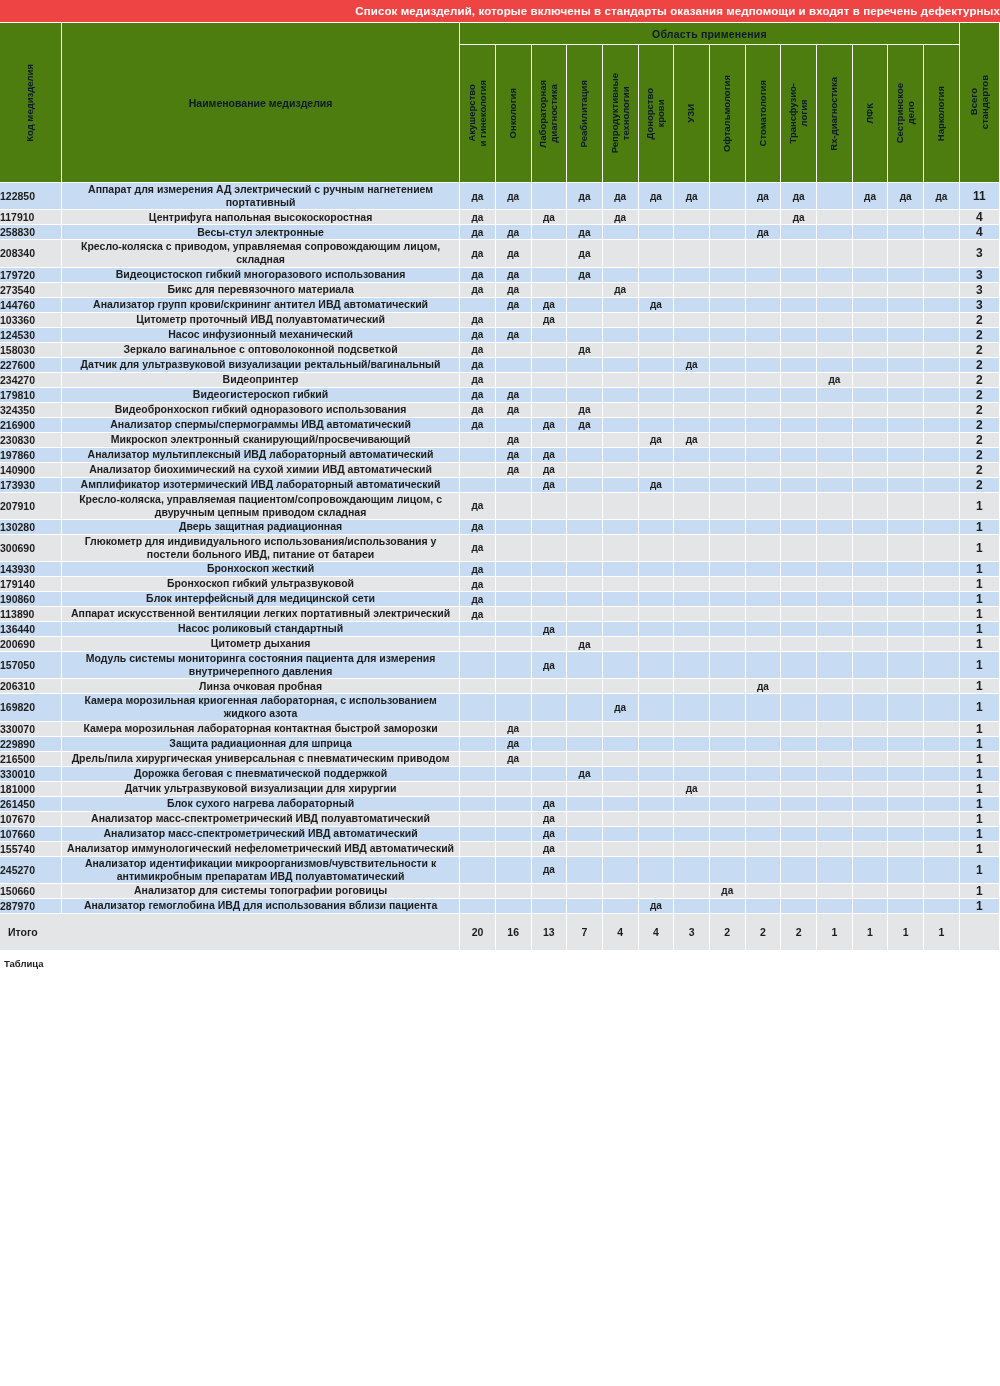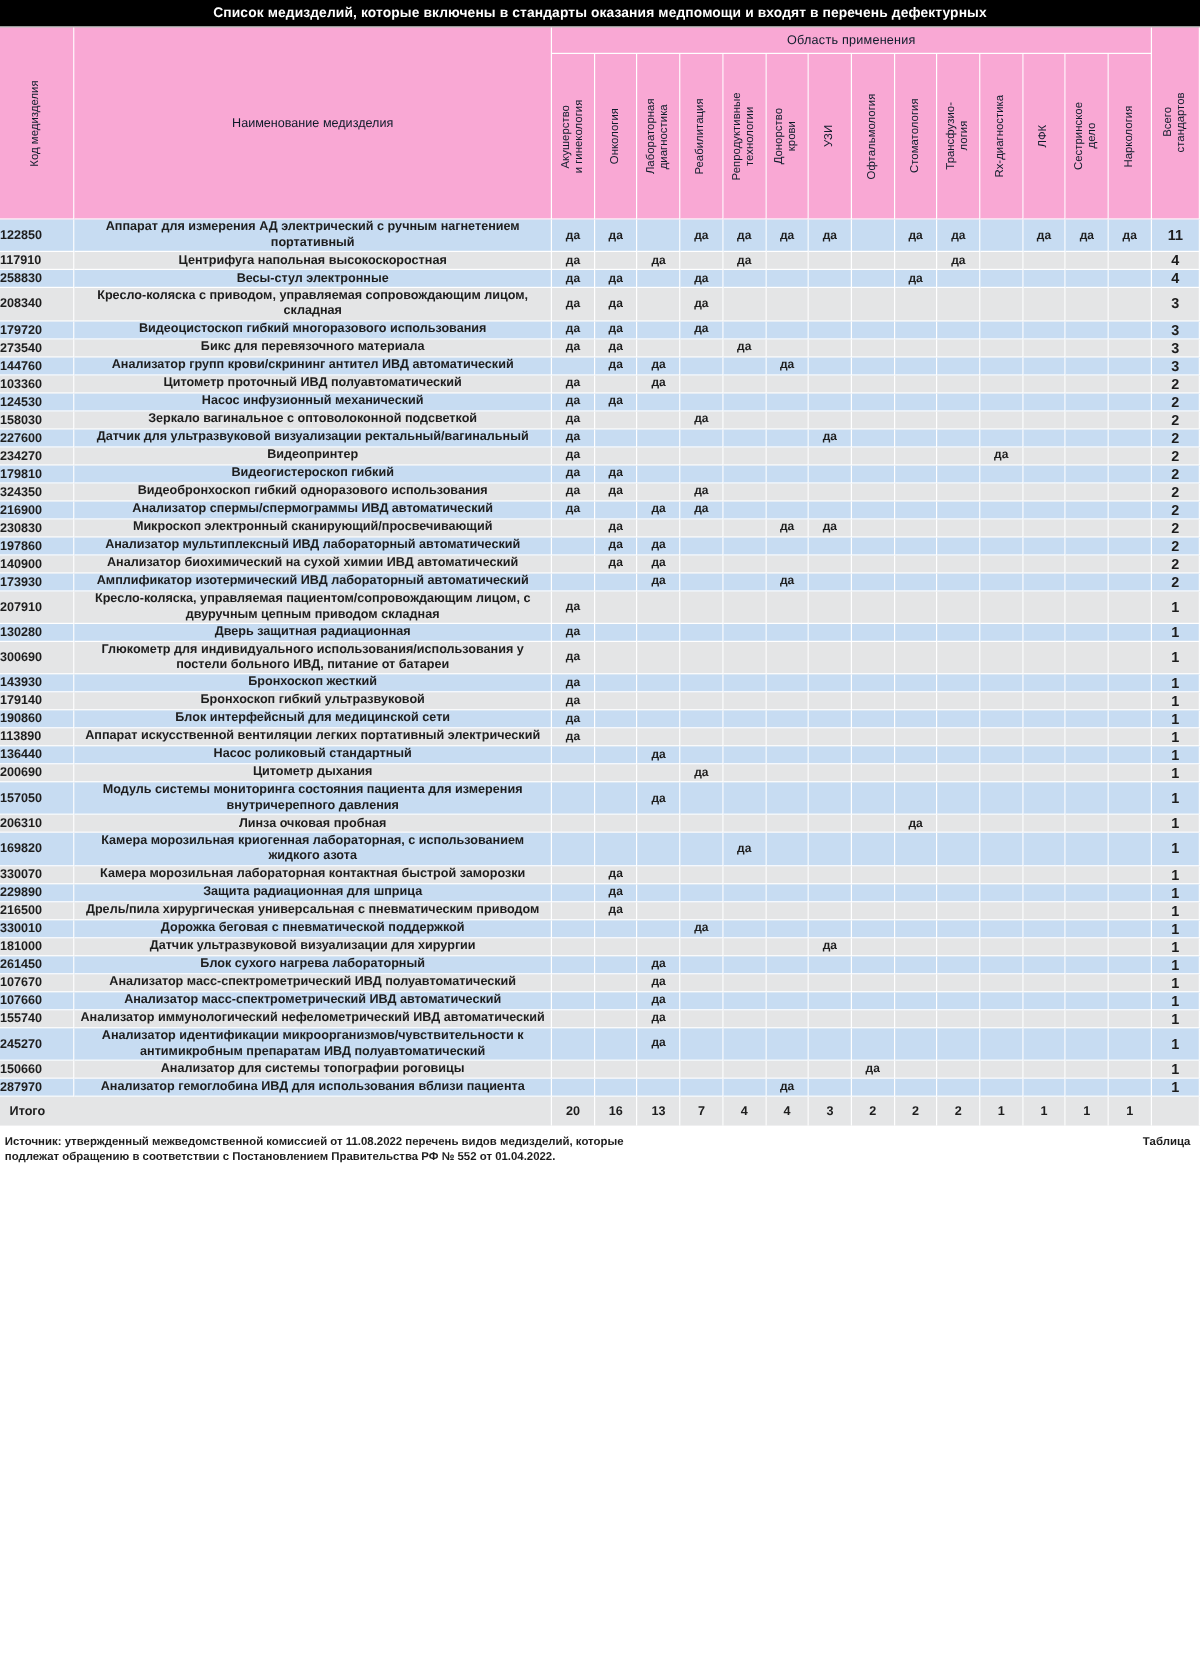--- a/index.html
+++ b/index.html
@@ -8,22 +8,22 @@
     background:#ffffff;
     font-family:"Liberation Sans","DejaVu Sans",sans-serif;
     color:#1d1d1d;
     -webkit-font-smoothing:antialiased;
   }
   .sheet{width:1000px;height:1386px;position:relative;box-sizing:border-box;}
 
   
   .title-bar{
     height:22px;
-    background:#000000;
-    display:flex;align-items:center;justify-content:center;
+    background:#ef4444;
+    display:flex;align-items:center;justify-content:flex-end;
     border-bottom:1px solid #ffffff;
   }
   .title-bar .title-text{
     color:#ffffff;
     font-size:11.5px;
     font-weight:bold;
     letter-spacing:.1px;
     white-space:nowrap;
   }
 
@@ -40,23 +40,23 @@
     margin:0;
     vertical-align:middle;
     border-right:1px solid #ffffff;
     border-bottom:1px solid #ffffff;
     box-sizing:border-box;
     overflow:hidden;
   }
 
   
   th.hd{
-    background:#f9a8d4;
+    background:#4d7c0f;
     color:#0d1b2a;
-    font-weight:normal;
+    font-weight:bold;
     text-align:center;
   }
   th.hd.group{
     height:22px;
     font-size:10.5px;
     letter-spacing:.2px;
   }
   th.hd.vert{
     height:138px;
   }
@@ -108,21 +108,21 @@
     font-weight:bold;
     color:#1d1d1d;
   }
 
   
   tr.totals td{
     background:#e4e5e6;
     font-size:10.5px;
     font-weight:bold;
     color:#1d1d1d;
-    height:24px;
+    height:36px;
     border-bottom:none;
   }
   tr.totals td.label{text-align:left;padding-left:8px;}
   tr.totals td.num{text-align:center;}
 
   
   .footer{
     display:flex;
     align-items:flex-start;
     justify-content:space-between;
@@ -1072,18 +1072,16 @@
           <td class="num">1</td>
           <td class="num">1</td>
           <td class="num">1</td>
           <td class="num">1</td>
           <td class="num"></td>
         </tr>
     </tfoot>
   </table>
 
   <div class="footer">
-    <div class="source">Источник: утвержденный межведомственной комиссией от 11.08.2022 перечень видов медизделий, которые
-подлежат обращению в соответствии с Постановлением Правительства РФ № 552 от 01.04.2022.</div>
     <div class="tablabel">Таблица</div>
   </div>
 
 </div>
 
 </body></html>

